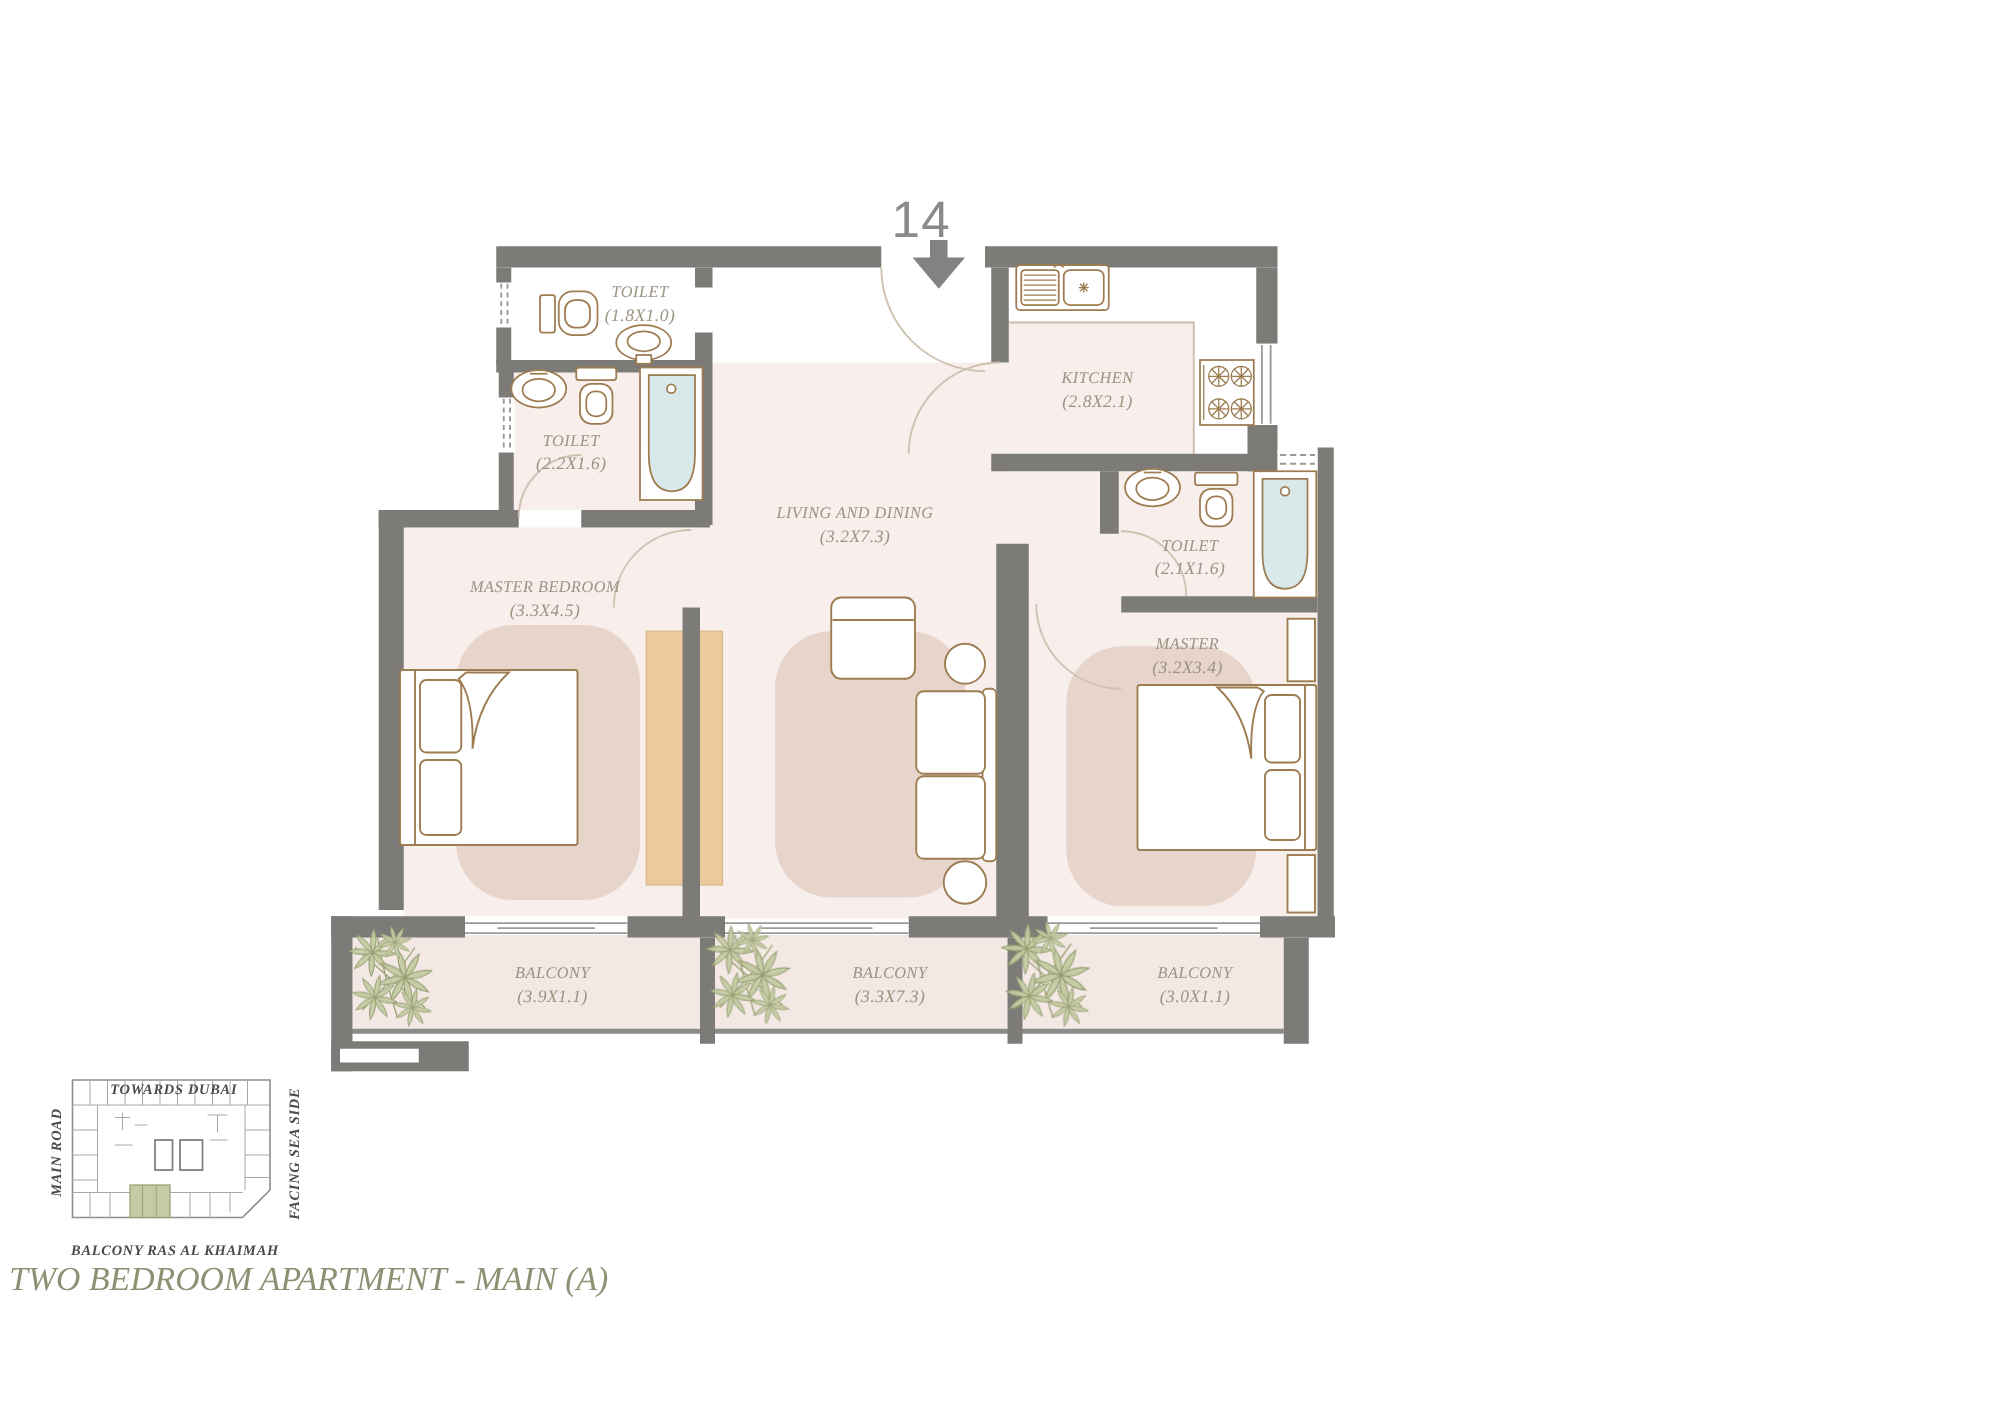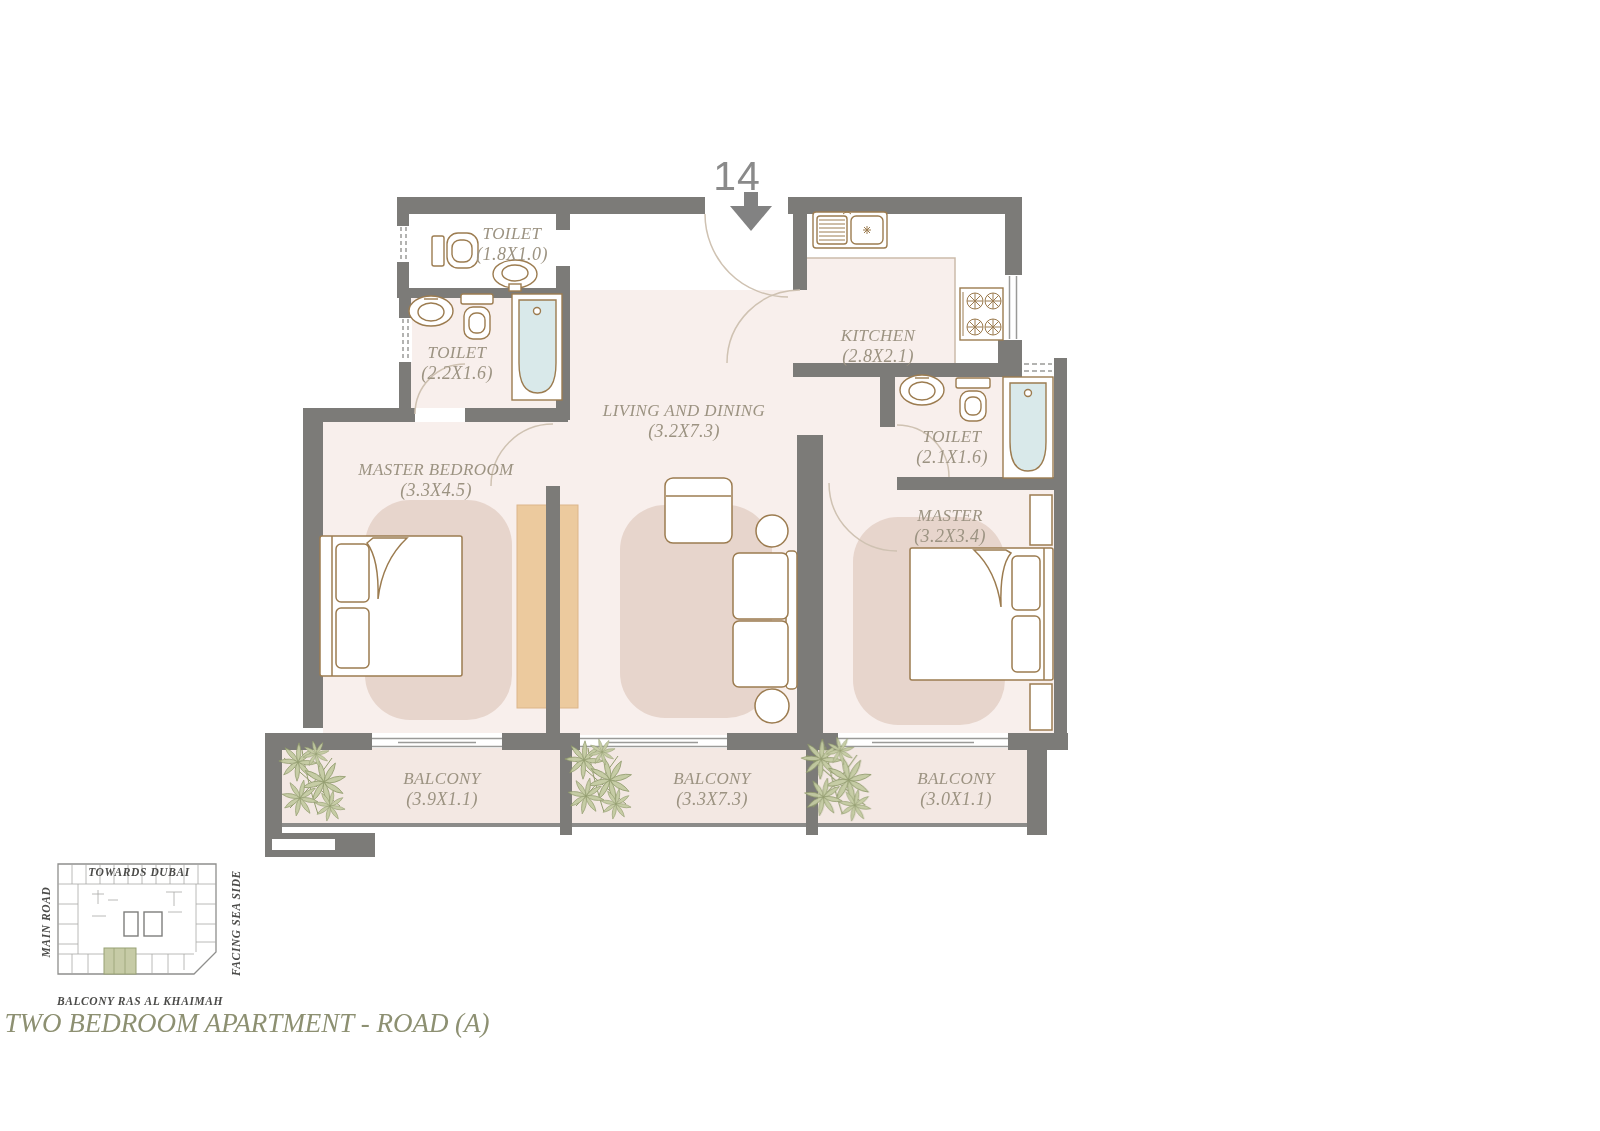--- a/index.html
+++ b/index.html
@@ -1,22 +1,22 @@
 <!DOCTYPE html>
 <html><head>
 <meta charset="utf-8">
 <style>
   html,body{margin:0;padding:0;background:#ffffff;}
   .canvas{position:relative;width:1520px;height:1131px;background:#fff;
           font-family:"Liberation Serif",serif;overflow:hidden;}
   .plan-svg{position:absolute;left:0;top:0;}
   .room-label{position:absolute;transform:translate(-50%,-50%);text-align:center;
               color:#9c9382;font-style:italic;letter-spacing:.4px;white-space:nowrap;}
-  .room-label .rn{font-size:17px;line-height:21px;}
-  .room-label .rd{font-size:18px;line-height:20px;}
+  .room-label .rn{font-size:13px;line-height:21px;}
+  .room-label .rd{font-size:14px;line-height:20px;}
   .unit-num{position:absolute;left:737px;top:176px;transform:translate(-50%,-50%);
             font-family:"Liberation Sans",sans-serif;font-size:41px;color:#8a8a8a;letter-spacing:1px;}
   .site-label{position:absolute;transform:translate(-50%,-50%);font-weight:bold;font-style:italic;
               font-size:11.5px;color:#4b4b49;letter-spacing:.6px;white-space:nowrap;}
   .site-label.rot{transform:translate(-50%,-50%) rotate(-90deg);}
   .plan-title{position:absolute;left:247px;top:1008px;transform:translateX(-50%);text-align:center;
               font-style:italic;color:#8d9072;font-size:27px;line-height:31px;white-space:nowrap;}
   .site-svg{position:absolute;left:48px;top:860px;}
 </style>
 </head>
@@ -263,21 +263,21 @@
   <div class="unit-num">14</div>
 
   <div class="room-label" style="left:512px;top:243px">
     <div class="rn">TOILET</div>
     <div class="rd">(1.8X1.0)</div>
   </div>
   <div class="room-label" style="left:457px;top:362px">
     <div class="rn">TOILET</div>
     <div class="rd">(2.2X1.6)</div>
   </div>
-  <div class="room-label" style="left:878px;top:345px">
+  <div class="room-label" style="left:878px;top:312px">
     <div class="rn">KITCHEN</div>
     <div class="rd">(2.8X2.1)</div>
   </div>
   <div class="room-label" style="left:684px;top:420px">
     <div class="rn">LIVING AND DINING</div>
     <div class="rd">(3.2X7.3)</div>
   </div>
   <div class="room-label" style="left:436px;top:479px">
     <div class="rn">MASTER BEDROOM</div>
     <div class="rd">(3.3X4.5)</div>
@@ -349,16 +349,16 @@
       <line x1="77" y1="88" x2="77" y2="114" stroke="#98a175" stroke-width="0.8"></line>
     </g>
   </svg>
 
   <div class="site-label" style="left:139px;top:872px">TOWARDS DUBAI</div>
   <div class="site-label rot" style="left:46px;top:922px">MAIN ROAD</div>
   <div class="site-label rot" style="left:236px;top:923px">FACING SEA SIDE</div>
   <div class="site-label" style="left:140px;top:1001px">BALCONY RAS AL KHAIMAH</div>
 
   <div class="plan-title">
-    <div>TWO BEDROOM APARTMENT - ROAD (A)</div>
+    <div>TWO BEDROOM APARTMENT - MAIN (A)</div>
   </div>
 
 </div>
 
 </body></html>

